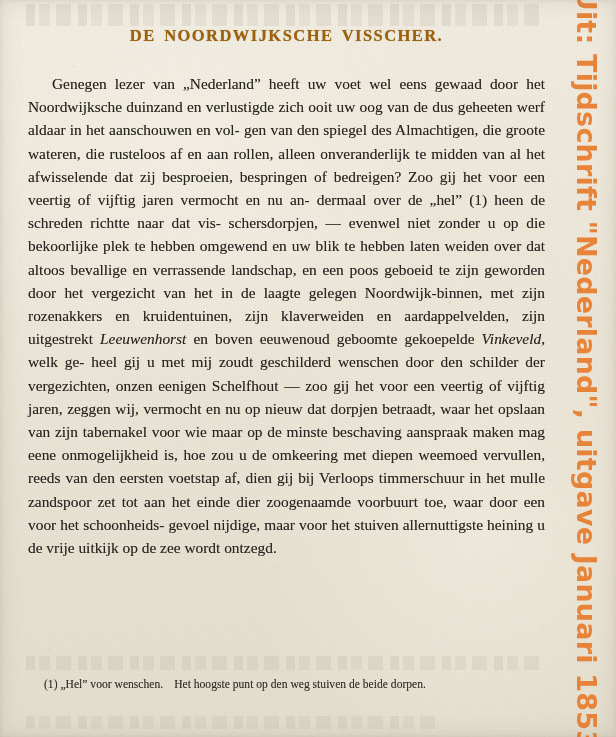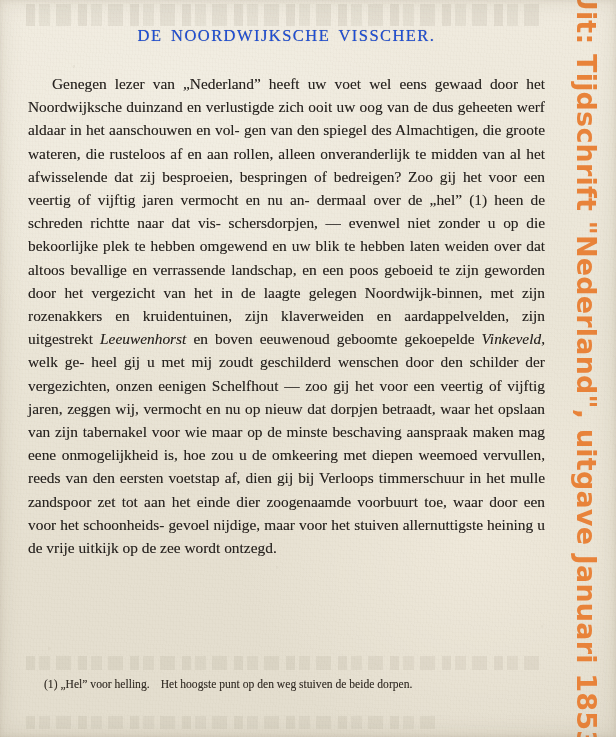--- a/index.html
+++ b/index.html
@@ -90,22 +90,22 @@
     box-sizing: border-box;
     padding: 26px 11px 0 28px;
   }
 
   .page-title {
     text-align: center;
     font-size: 16.5px;
     letter-spacing: 1.45px;
     word-spacing: 3px;
     margin: 0 0 26px 0;
-    font-weight: normal;
-    color: #1d4ed8;
+    font-weight: bold;
+    color: #a16207;
     text-shadow: 0 0 .7px rgba(40,34,26,.5);
   }
 
   .body-text {
     font-size: 15.4px;
     line-height: 23.2px;
     text-align: justify;
     text-align-last: left;
     margin: 0;
     color: #272320;
@@ -182,21 +182,21 @@
   <div class="content">
 
     <h1 class="page-title">DE NOORDWIJKSCHE VISSCHER.</h1>
 
     <p class="body-text">
       <span class="indent"></span><span>Genegen lezer van „Nederland” heeft uw voet wel eens gewaad door het Noordwijksche duinzand en verlustigde zich ooit uw oog van de dus geheeten werf aldaar in het aanschouwen en vol- gen van den spiegel des Almachtigen, die groote wateren, die rusteloos af en aan rollen, alleen onveranderlijk te midden van al het afwisselende dat zij besproeien, bespringen of bedreigen? Zoo gij het voor een veertig of vijftig jaren vermocht en nu an- dermaal over de „hel” (1) heen de schreden richtte naar dat vis- schersdorpjen, — evenwel niet zonder u op die bekoorlijke plek te hebben omgewend en uw blik te hebben laten weiden over dat altoos bevallige en verrassende landschap, en een poos geboeid te zijn geworden door het vergezicht van het in de laagte gelegen Noordwijk-binnen, met zijn rozenakkers en kruidentuinen, zijn klaverweiden en aardappelvelden, zijn uitgestrekt </span><i>Leeuwenhorst</i><span> en boven eeuwenoud geboomte gekoepelde </span><i>Vinkeveld</i><span>, welk ge- heel gij u met mij zoudt geschilderd wenschen door den schilder der vergezichten, onzen eenigen Schelfhout — zoo gij het voor een veertig of vijftig jaren, zeggen wij, vermocht en nu op nieuw dat dorpjen betraadt, waar het opslaan van zijn tabernakel voor wie maar op de minste beschaving aanspraak maken mag eene onmogelijkheid is, hoe zou u de omkeering met diepen weemoed vervullen, reeds van den eersten voetstap af, dien gij bij Verloops timmerschuur in het mulle zandspoor zet tot aan het einde dier zoogenaamde voorbuurt toe, waar door een voor het schoonheids- gevoel nijdige, maar voor het stuiven allernuttigste heining u de vrije uitkijk op de zee wordt ontzegd.</span>
     </p>
 
     <div class="footnote">
       <span class="fn-indent"></span><span>(1)</span>
-      <span>„Hel” voor helling.</span><span class="fn-gap"></span><span>Het hoogste punt op den weg stuiven de beide dorpen.</span>
+      <span>„Hel” voor wenschen.</span><span class="fn-gap"></span><span>Het hoogste punt op den weg stuiven de beide dorpen.</span>
     </div>
 
   </div>
 
   <div class="side-note">
     <div class="side-note-text">Uit: Tijdschrift "Nederland", uitgave Januari 1853</div>
   </div>
 
   <div class="edge-shadow"></div>
 

